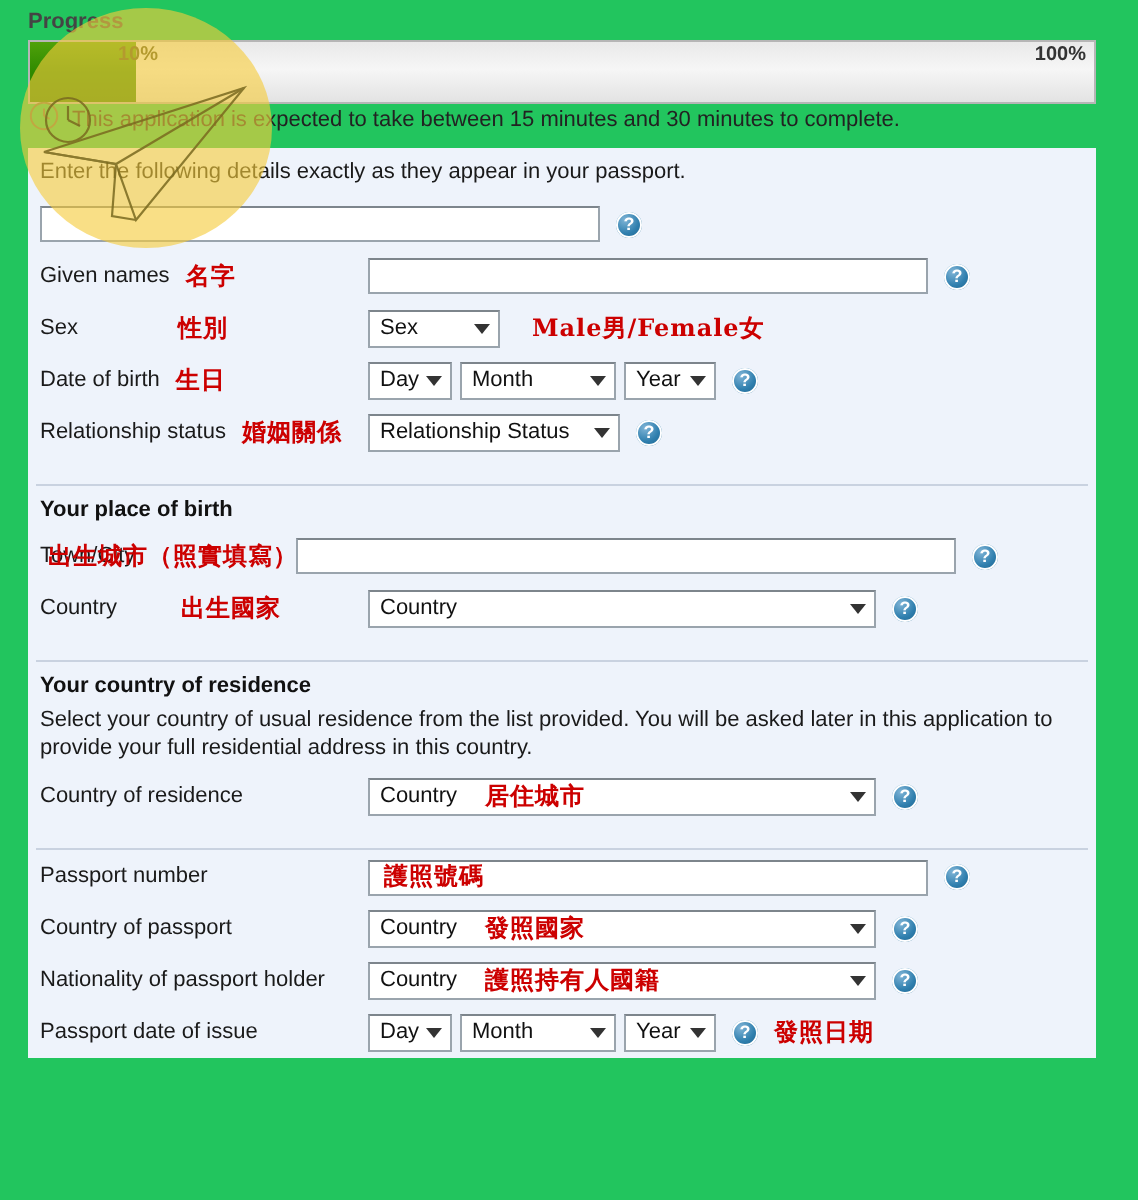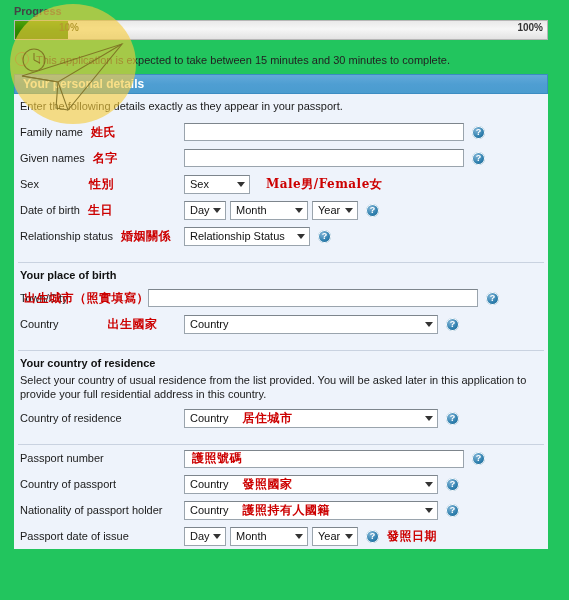--- a/index.html
+++ b/index.html
@@ -7,21 +7,21 @@
     width:569px;height:600px;overflow:hidden;background:#ffffff;
     font-family:"Liberation Sans","DejaVu Sans",sans-serif;
     -webkit-font-smoothing:antialiased;
   }
   .page{position:relative;width:569px;height:600px;background:#22c55e;}
 
   
   .progress-wrap{position:absolute;left:14px;top:4px;width:534px;}
   .progress-label{font-size:11px;font-weight:bold;color:#444;line-height:14px;padding-bottom:2px;}
   .progress-bar{
-    position:relative;height:20px;width:534px;
+    position:relative;height:32px;width:534px;
     background:linear-gradient(to bottom,#e9e9e9 0%,#f6f6f6 45%,#e3e3e3 100%);
     border:1px solid #b6b6b6;box-sizing:border-box;
   }
   .progress-fill{
     position:absolute;left:0;top:0;bottom:0;width:10%;
     background:linear-gradient(to bottom,#4fa10a 0%,#2f8a00 50%,#2c7d00 100%);
     box-sizing:border-box;
   }
   .progress-pct{
     position:absolute;left:44px;top:0;line-height:14px;font-size:10px;color:#4a4a1a;font-weight:bold;
@@ -111,30 +111,25 @@
     <span class="clock">
       <svg width="16" height="16" viewBox="0 0 16 16">
         <circle cx="8" cy="8" r="6.6" fill="none" stroke="#6d6d4a" stroke-width="1"></circle>
         <line x1="8" y1="8" x2="8" y2="4.2" stroke="#6d6d4a" stroke-width="1"></line>
         <line x1="8" y1="8" x2="10.8" y2="9.4" stroke="#6d6d4a" stroke-width="1"></line>
       </svg>
     </span><span>This application is expected to take between 15 minutes and 30 minutes to complete.</span>
   </div>
 
   <div class="panel">
-    <div class="sect-head">Your personal details</div>
 
     <div class="body">
       <div class="intro">Enter the following details exactly as they appear in your passport.</div>
 
       <div class="row">
-        <div class="lbl-cell">
-          <span class="lbl">Family name</span>
-          <span class="cjk">姓氏</span>
-        </div>
         <input class="txt" style="width: 280px;" value="">
         <span class="help">?</span>
       </div>
 
       <div class="row">
         <div class="lbl-cell">
           <span class="lbl">Given names</span>
           <span class="cjk">名字</span>
         </div>
         <input class="txt" style="width: 280px;" value="">
@@ -195,21 +190,21 @@
           <span class="lbl">Town/City</span>
         </div>
         <span class="cjk" style="position:absolute;margin-left:4px;z-index:3">出生城市（照實填寫）</span>
         <input class="txt" style="width: 330px; margin-left: 66px;" value="">
         <span class="help">?</span>
       </div>
 
       <div class="row">
         <div class="lbl-cell">
           <span class="lbl">Country</span>
-          <span class="cjk" style="margin-left:41px">出生國家</span>
+          <span class="cjk" style="margin-left:24px">出生國家</span>
         </div>
         <span class="sel" style="width:254px">
           <span>Country</span>
           <span class="arw"></span>
         </span>
         <span class="help">?</span>
       </div>
 
       <div class="gap"></div>
       <div class="divider"></div>

